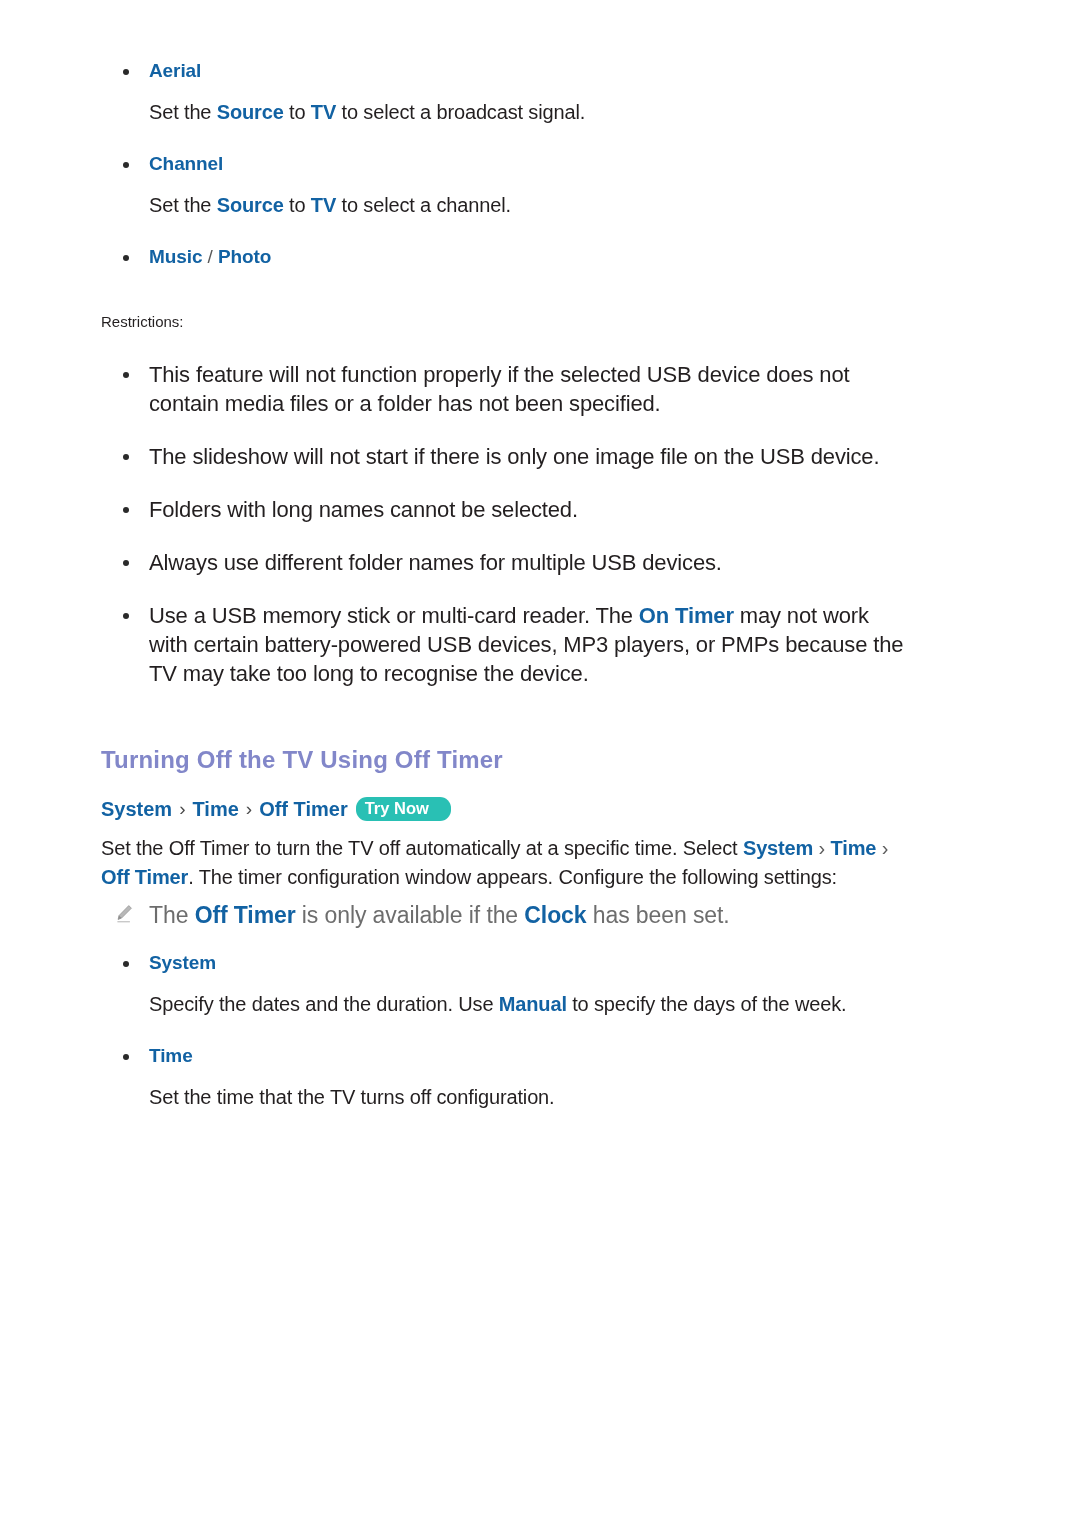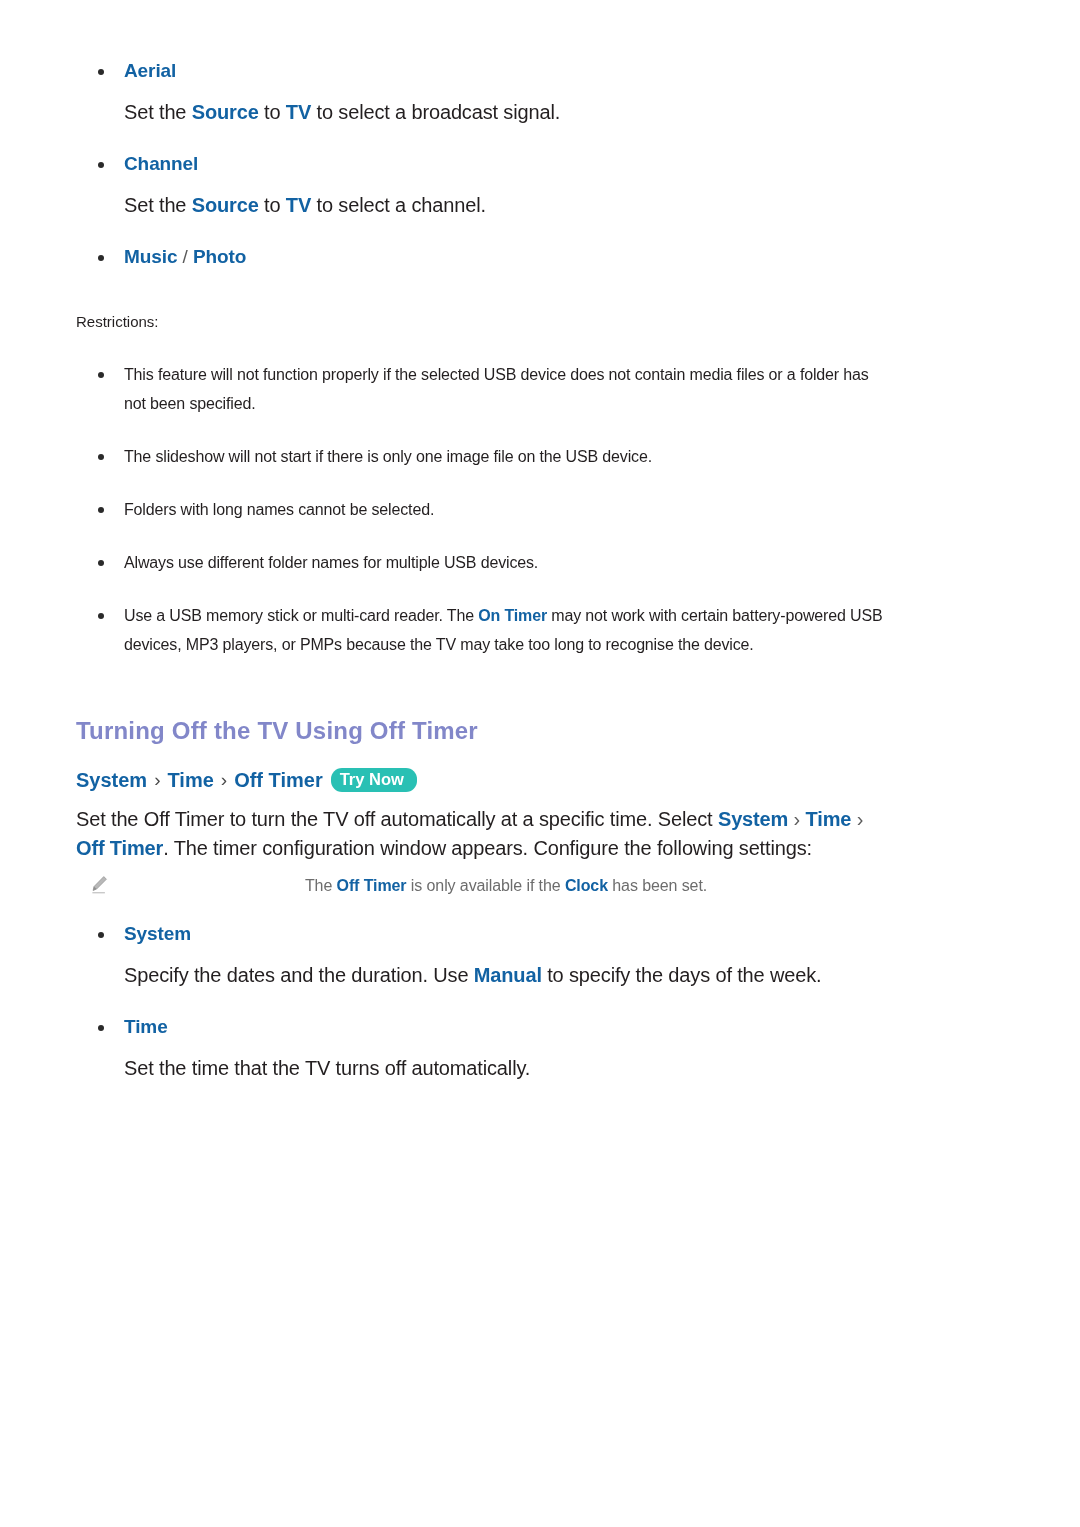--- a/index.html
+++ b/index.html
@@ -13,20 +13,21 @@
     font-family: "Liberation Sans", sans-serif;
     color: #231f20;
     -webkit-font-smoothing: antialiased;
   }
   .page {
     position: relative;
     width: 948px;
     height: 1527px;
     box-sizing: border-box;
     padding: 58px 60px 0 76px;
+    margin-left: 25px;
   }
 
   
   .blue   { color: #1262a3; }
   .bold   { font-weight: bold; }
   .sep    { color: #5b5b5b; font-weight: normal; }
 
   
   .bullet-item {
     position: relative;
@@ -64,21 +65,21 @@
   .restrictions-label {
     font-size: 15px;
     line-height: 28px;
     color: #231f20;
     margin: 0;
   }
 
   .restr-item {
     position: relative;
     padding-left: 48px;
-    font-size: 16px;
+    font-size: 22px;
     line-height: 29px;
     letter-spacing: -0.15px;
     color: #231f20;
   }
   .restr-item .dot {
     position: absolute;
     left: 22px;
     top: 12px;
     width: 6px;
     height: 6px;
@@ -113,35 +114,34 @@
     padding: 0 7px;
     font-size: 19px;
   }
   .try-now {
     display: inline-block;
     background: #29c0b4;
     color: #ffffff;
     font-size: 16.5px;
     font-weight: bold;
     border-radius: 11px;
-    padding: 1px 13px 3px 9px;
+    padding: 1px 22px 3px 9px;
     line-height: 20px;
     margin-left: 8px;
     white-space: nowrap;
   }
 
   
   .note {
     position: relative;
     padding-left: 48px;
-    font-size: 16px;
+    font-size: 23px;
     line-height: 26px;
     color: #6d6d6d;
     letter-spacing: -0.1px;
-    text-align: center;
   }
   .note .pencil-icon {
     position: absolute;
     left: 12px;
     top: 1px;
     width: 22px;
     height: 22px;
   }
   .note .blue { color: #1262a3; font-weight: bold; }
 </style>
@@ -250,15 +250,15 @@
   <div class="gap-sm"></div>
   <div class="body-text indented"><span>Specify the dates and the duration. Use </span><span class="blue bold">Manual</span><span> to specify the days of the week.</span></div>
 
   <div class="gap-md"></div>
 
   <div class="bullet-item">
     <span class="dot"></span>
     <div class="bullet-term">Time</div>
   </div>
   <div class="gap-sm"></div>
-  <div class="body-text indented"><span>Set the time that the TV turns off automatically.</span></div>
+  <div class="body-text indented"><span>Set the time that the TV turns off configuration.</span></div>
 
 </div>
 
 </body></html>

